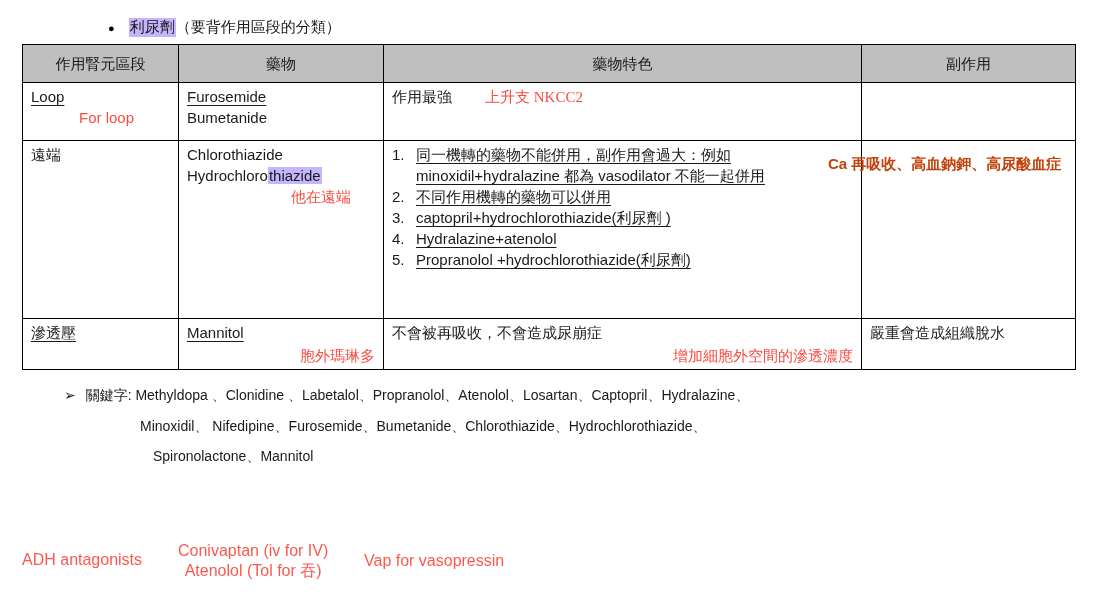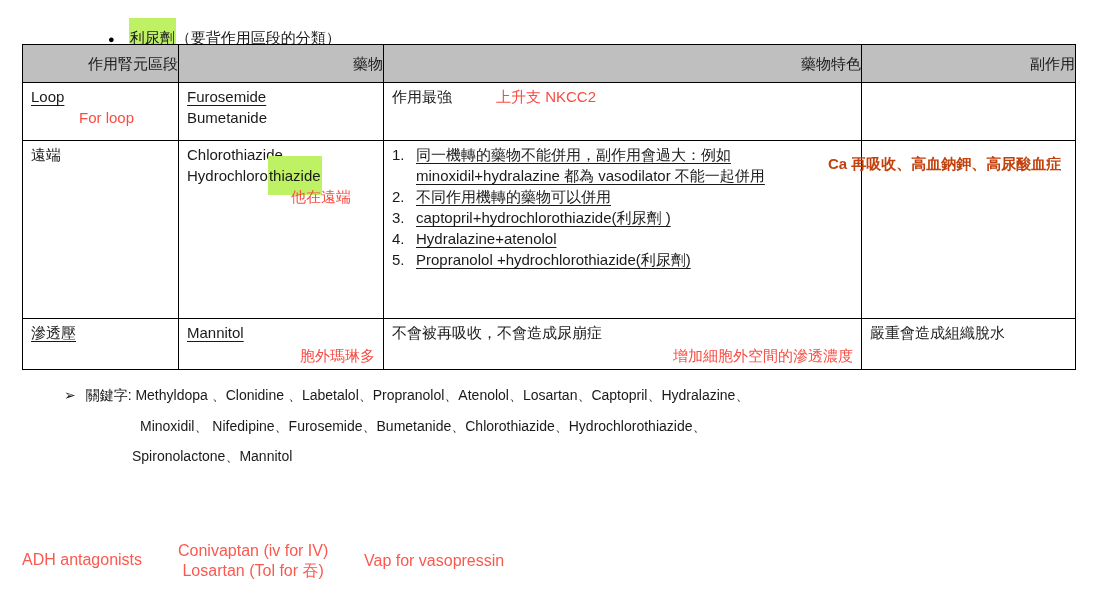--- a/index.html
+++ b/index.html
@@ -3,46 +3,46 @@
 <meta charset="utf-8">
 <style>
   html,body{margin:0;padding:0;background:#ffffff;}
   body{width:1107px;height:600px;position:relative;overflow:hidden;
        font-family:"Liberation Sans","DejaVu Sans",sans-serif;color:#1a1a1a;}
   .page{position:absolute;inset:0;}
 
   
   .title-line{position:absolute;left:108px;top:18px;font-size:15px;display:flex;align-items:center;}
   .bullet{font-size:11px;margin-right:14px;color:#000;}
-  .hl{background:#bef264;padding:11px 1px;}
+  .hl{background:#c4b5fd;padding:0 1px;}
 
   
   table.main{position:absolute;left:22px;top:44px;border-collapse:collapse;table-layout:fixed;}
   table.main td,table.main th{border:1px solid #000;vertical-align:top;
       padding:3px 8px;font-size:15px;line-height:21px;font-weight:400;text-align:left;}
-  table.main th{background:#bfbfbf;text-align:right;vertical-align:middle;height:37px;padding:0;}
+  table.main th{background:#bfbfbf;text-align:center;vertical-align:middle;height:37px;padding:0;}
   .u{text-decoration:underline;text-underline-offset:3px;text-decoration-thickness:1px;}
   .red{color:#fa4b42;}
   .indent1{margin-left:48px;}
-  .ml44{margin-left:44px;}
+  .ml44{margin-left:33px;font-family:Liberation Serif, serif;}
   .ml56{margin-left:56px;}
   .right{text-align:right;padding-right:24px;}
   .item{display:flex;}
   .item .num{flex:0 0 24px;}
   .blk{display:block;}
   .mt2{margin-top:2px;text-align:right;}
 
   
   .ca-note{position:absolute;left:828px;top:155px;font-size:15px;white-space:nowrap;color:#c2410c;font-weight:bold;}
 
   
   .kw{position:absolute;font-size:14px;white-space:nowrap;color:#1a1a1a;}
   #kw1{left:64px;top:387px;}
   #kw2{left:140px;top:418px;}
-  #kw3{left:132px;top:448px;}
+  #kw3{left:153px;top:448px;}
   .arrow{margin-right:6px;}
 
   
   .anno{position:absolute;color:#fb5850;font-size:16px;white-space:nowrap;}
   #anno-adh{left:22px;top:551px;}
   #anno-vaptan{left:178px;top:541px;text-align:center;line-height:20px;}
   #anno-vap{left:364px;top:552px;}
 </style>
 </head>
 <body>
@@ -148,17 +148,17 @@
     <span class="arrow">➢</span>
     <span>關鍵字:</span>
     <span>Methyldopa 、Clonidine 、Labetalol、Propranolol、Atenolol、Losartan、Captopril、Hydralazine、</span>
   </div>
   <div class="kw" id="kw2">Minoxidil、 Nifedipine、Furosemide、Bumetanide、Chlorothiazide、Hydrochlorothiazide、</div>
   <div class="kw" id="kw3">Spironolactone、Mannitol</div>
 
   <div class="anno" id="anno-adh">ADH antagonists</div>
   <div class="anno" id="anno-vaptan">
     <div>Conivaptan (iv for IV)</div>
-    <div>Losartan (Tol for 吞)</div>
+    <div>Atenolol (Tol for 吞)</div>
   </div>
   <div class="anno" id="anno-vap">Vap for vasopressin</div>
 
 </div>
 
 </body></html>

